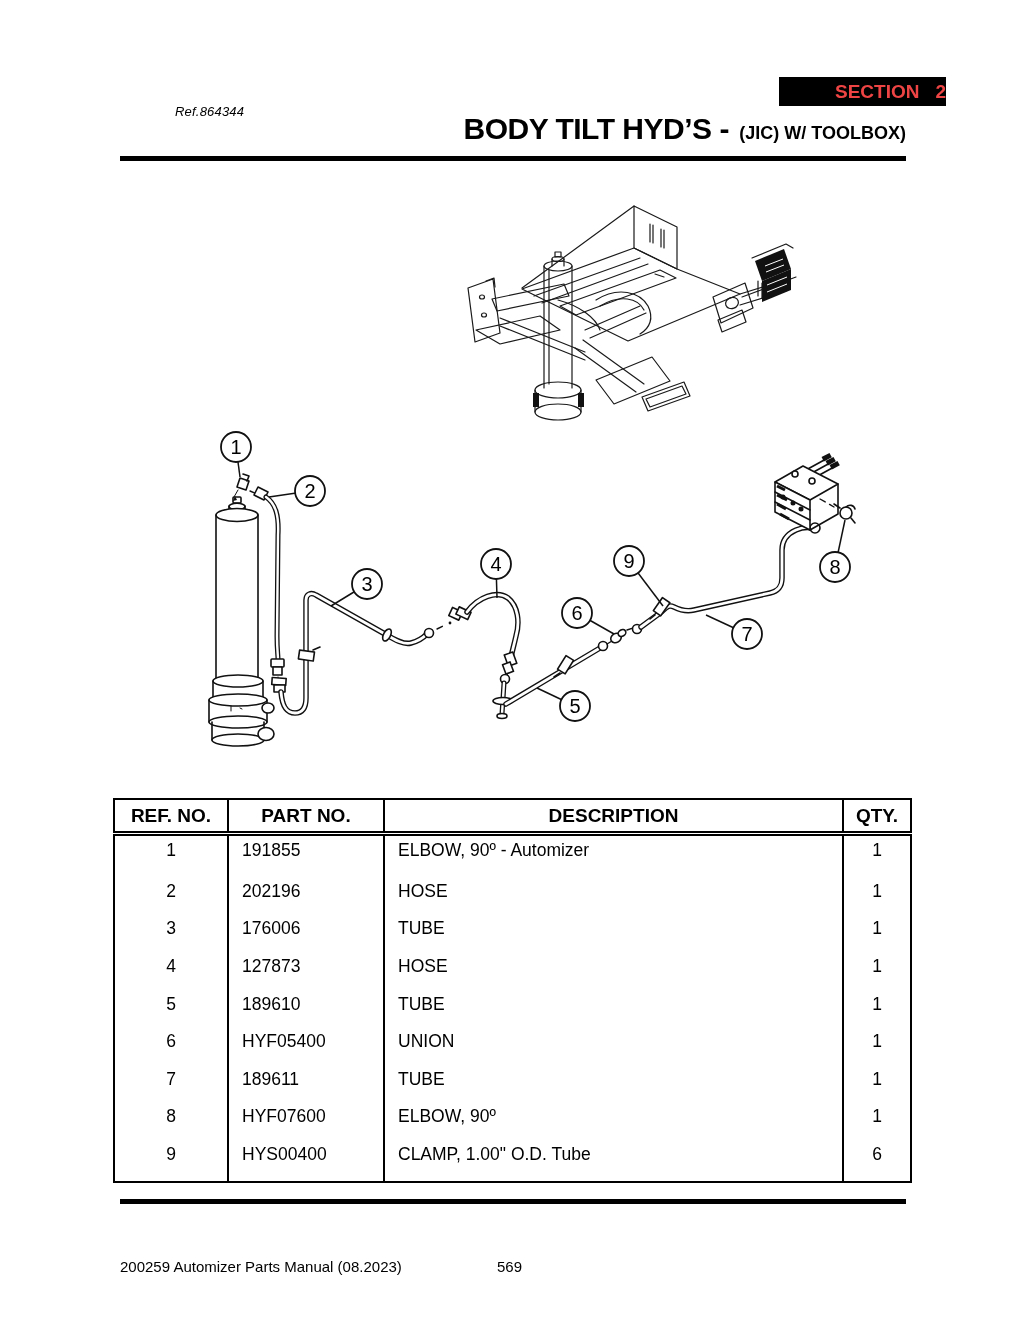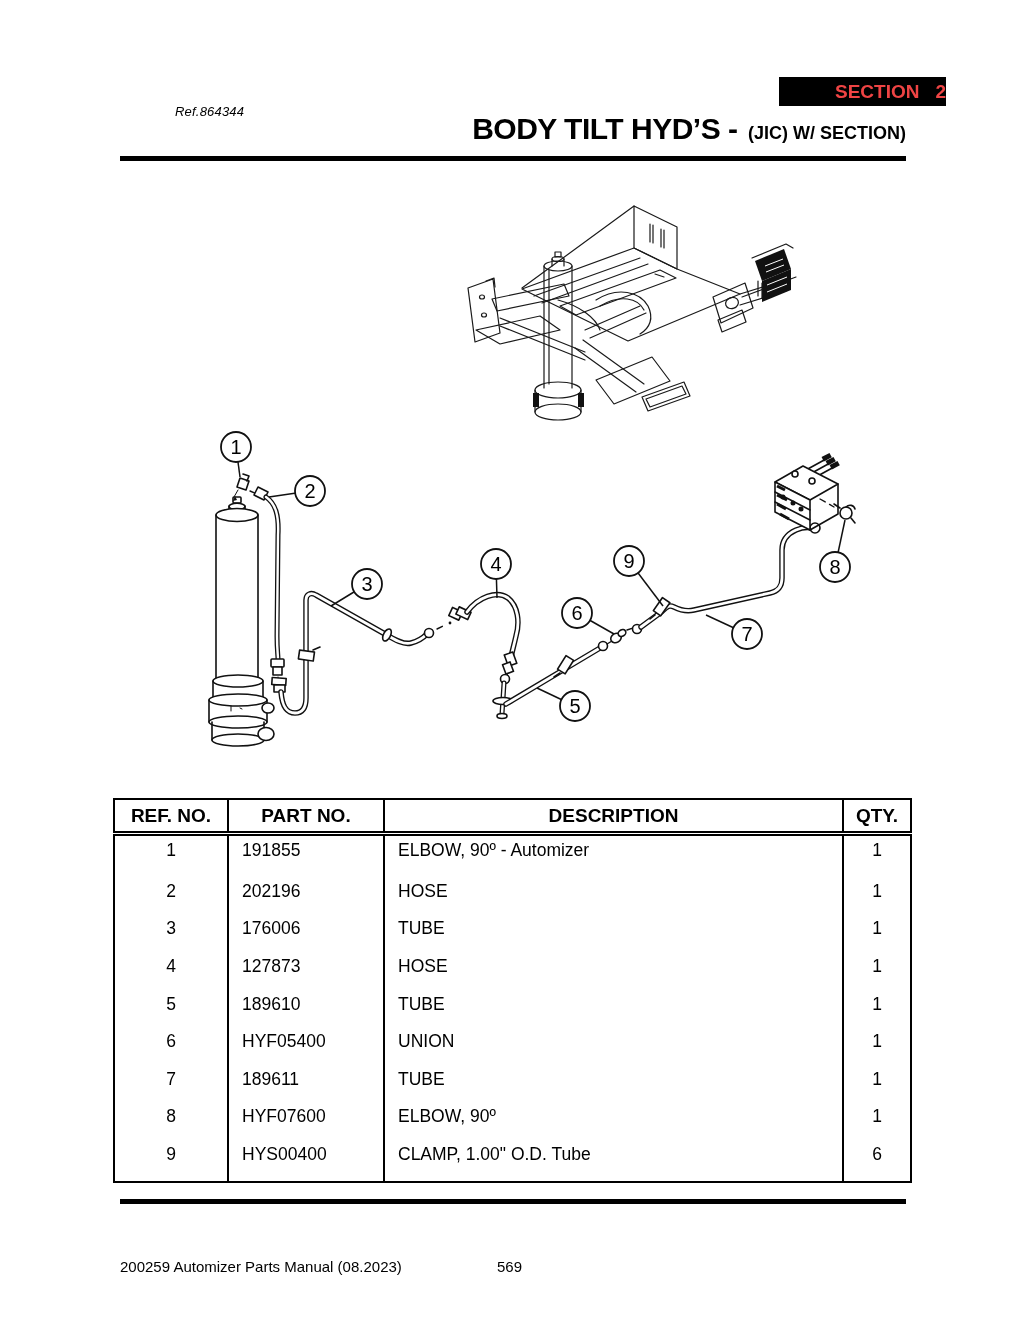--- a/index.html
+++ b/index.html
@@ -65,21 +65,21 @@
 
 <div class="abs ref-code">Ref.864344</div>
 
 <div class="abs section-box">
   <span>SECTION</span>
   <span class="num">2</span>
 </div>
 
 <div class="abs title-line">
   <span class="title-main">BODY TILT HYD’S -</span>
-  <span class="title-sub">(JIC) W/ SECTION)</span>
+  <span class="title-sub">(JIC) W/ TOOLBOX)</span>
 </div>
 
 <div class="abs rule rule-top"></div>
 
 <svg class="abs" style="left:455px;top:192px;" width="345" height="240" viewBox="455 192 345 240">
   <g>
 
     <path class="ch cw" d="M522,289 L634,248 L677,269 L740,294 L628,341 Z"></path>
     <path class="ch" d="M534,296 L640,258 M542,303 L648,264"></path>
     <path class="ch" d="M560,306 L660,270 L676,278 L576,315 Z" stroke-width="1"></path>

